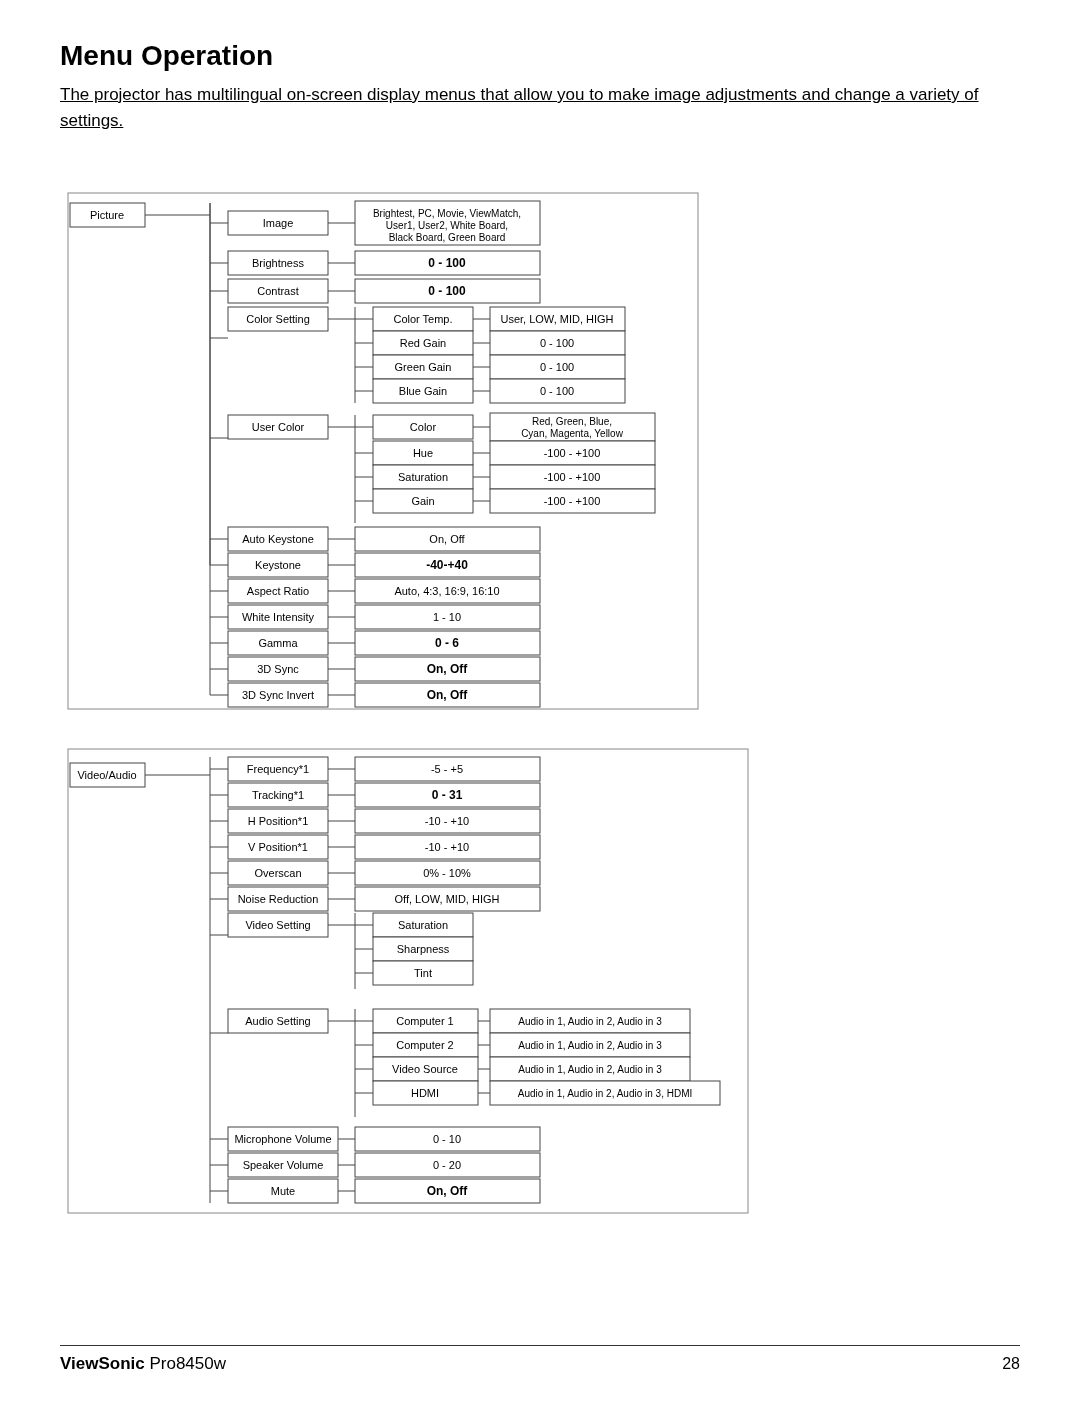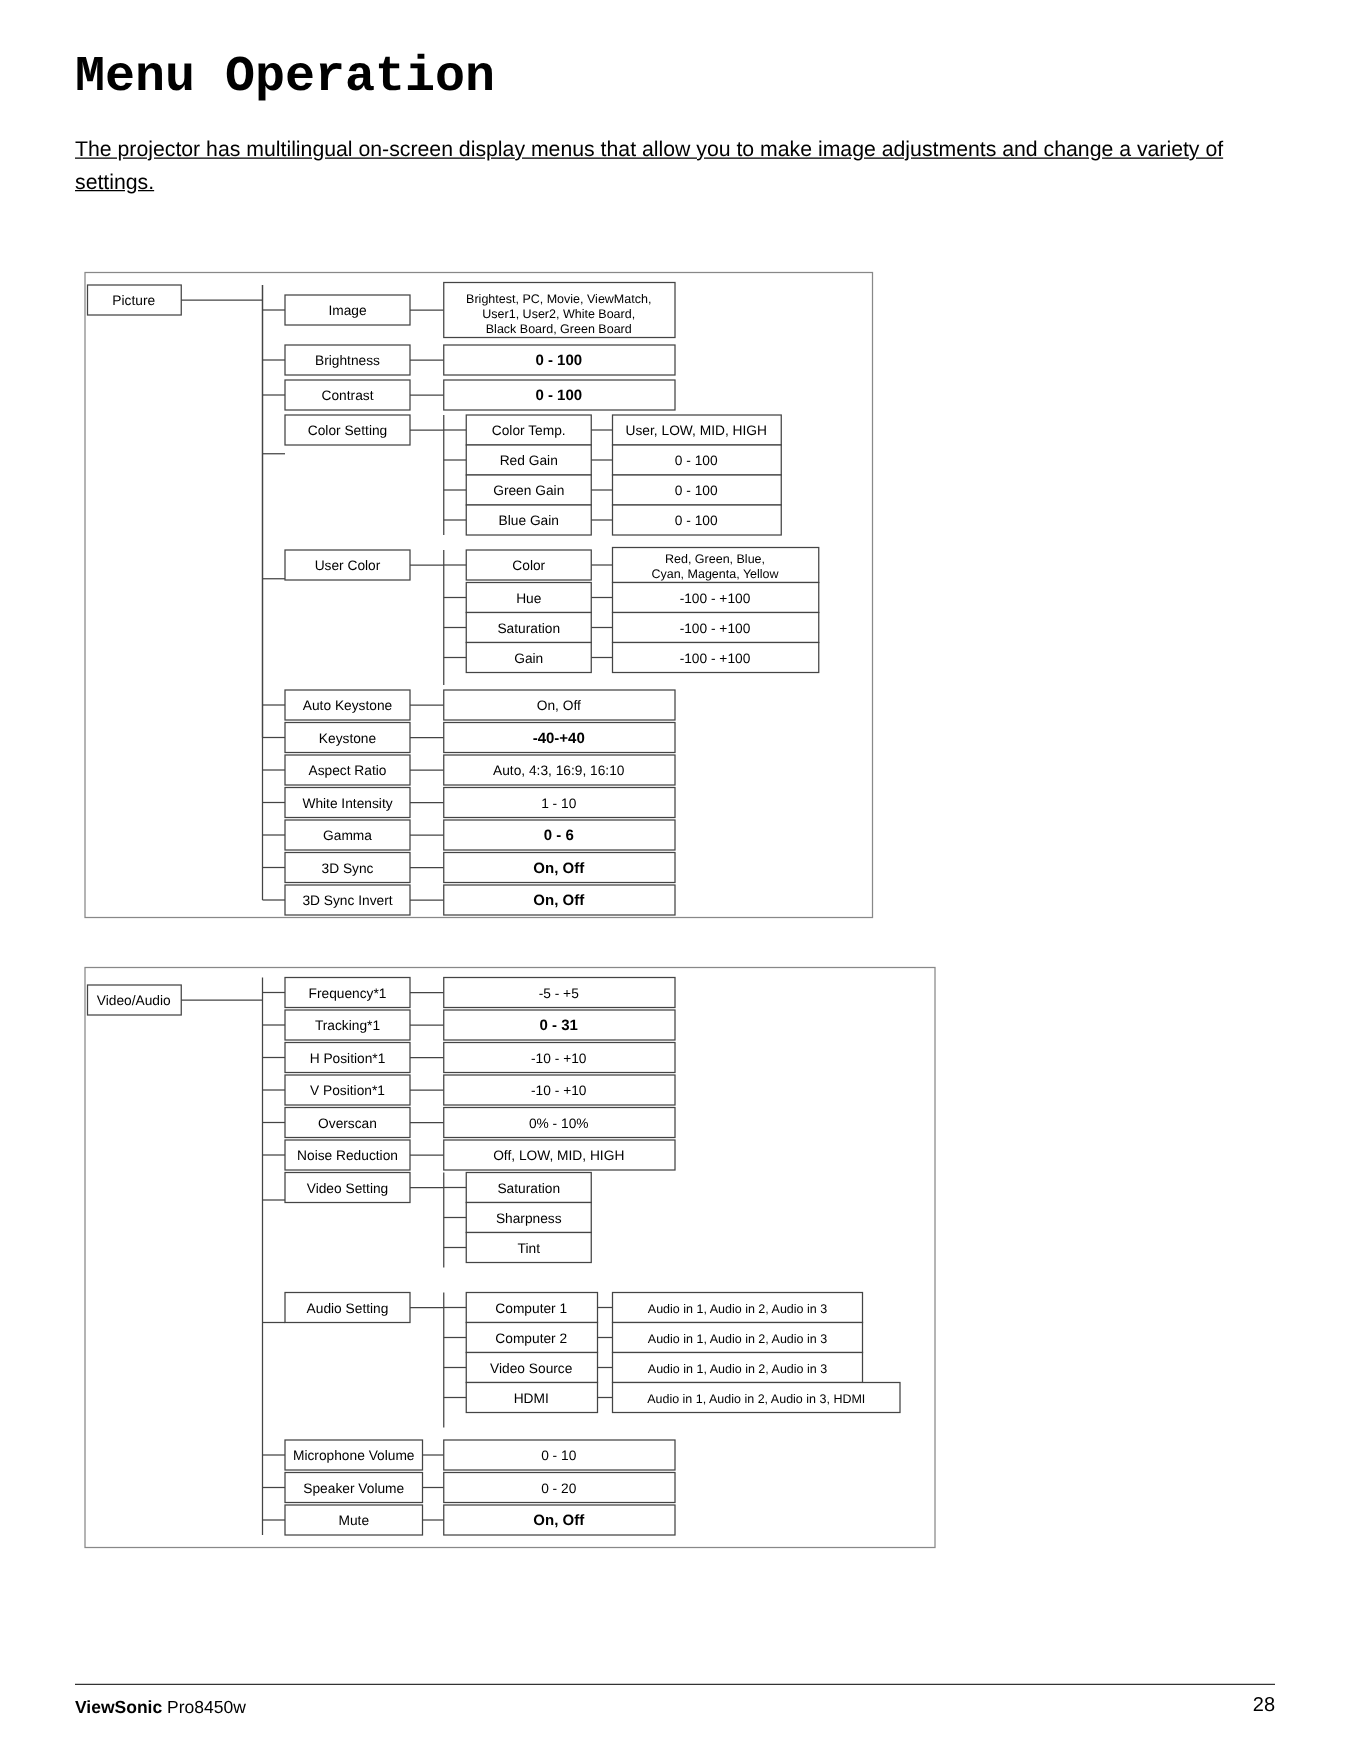--- a/index.html
+++ b/index.html
@@ -6,24 +6,23 @@
     body {
       font-family: Arial, sans-serif;
       background: #fff;
       width: 1080px;
       min-height: 1404px;
       position: relative;
       padding: 40px 60px 80px 60px;
     }
 
     h1 {
-      font-size: 40px;
+      font-size: 28px;
       font-weight: bold;
-      margin-bottom: 22px;
-      font-family: Liberation Mono, monospace;
+      margin-bottom: 10px;
     }
 
     .intro {
       font-size: 17px;
       line-height: 1.5;
       margin-bottom: 40px;
       text-decoration: underline;
     }
 
     
@@ -33,21 +32,21 @@
       left: 60px;
       right: 60px;
       display: flex;
       justify-content: space-between;
       align-items: center;
       border-top: 1px solid #333;
       padding-top: 8px;
     }
 
     .footer-brand {
-      font-size: 14px;
+      font-size: 17px;
       font-weight: bold;
     }
 
     .footer-brand span {
       font-weight: normal;
     }
 
     .footer-page {
       font-size: 16px;
     }

